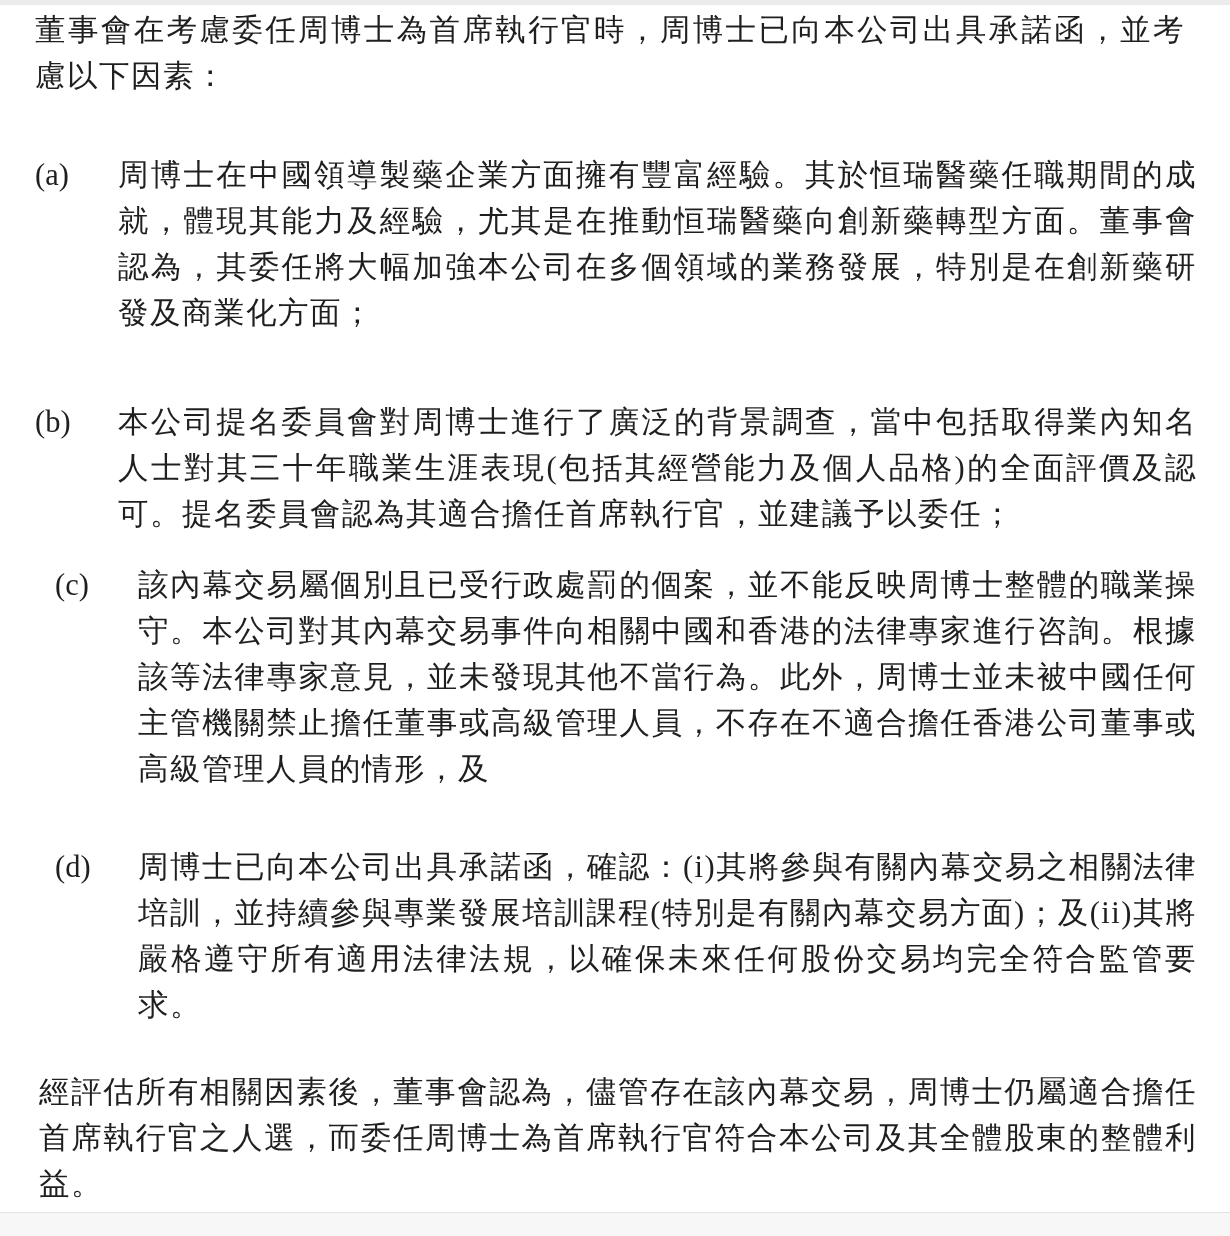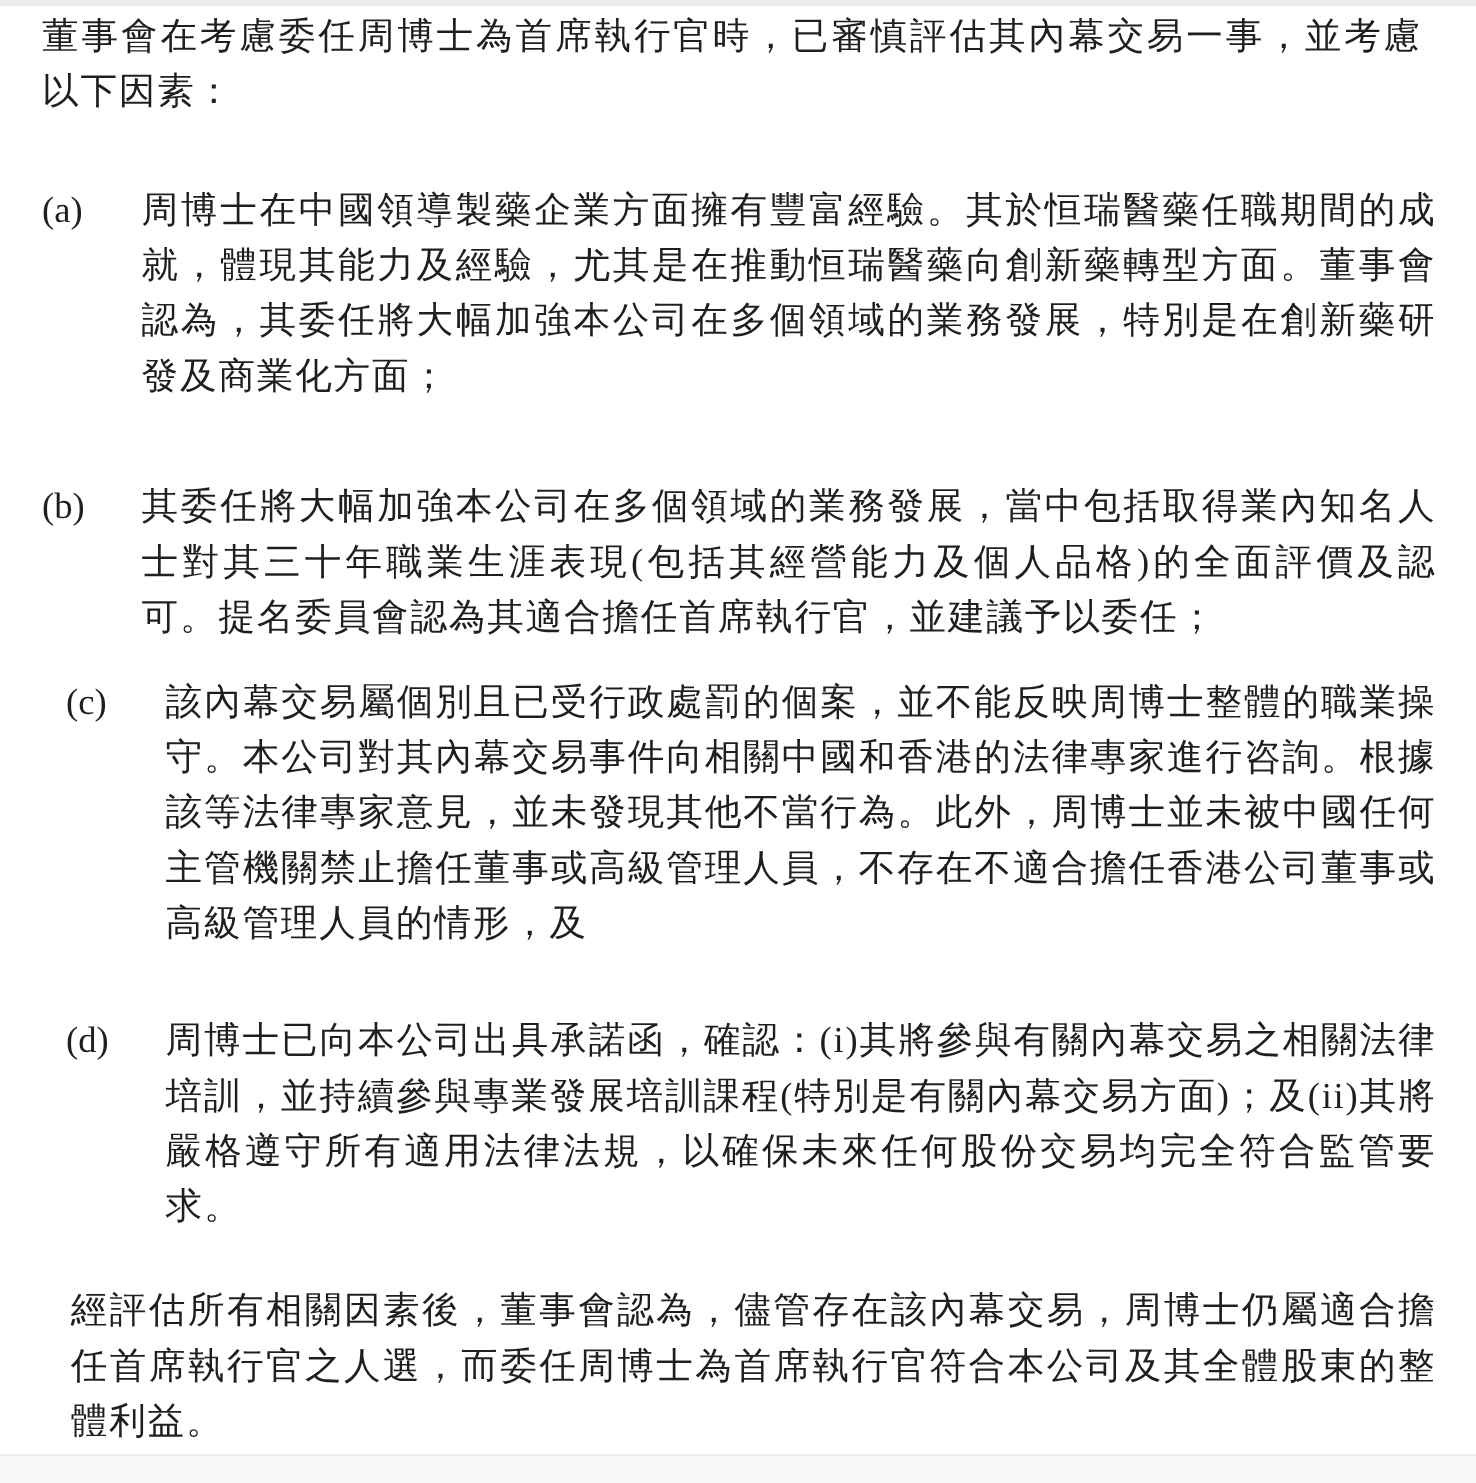--- a/index.html
+++ b/index.html
@@ -41,21 +41,21 @@
   }
   .para {
     margin: 0;
     text-align: justify;
   }
   .intro-para {
     margin-right: 12px;
     margin-bottom: 53px;
   }
   .closing-para {
-    margin-left: 24px;
+    margin-left: 4px;
   }
   .item {
     display: flex;
     align-items: flex-start;
   }
   .item .item-label {
     flex: 0 0 83px;
     letter-spacing: 0;
   }
   .item .item-text {
@@ -68,30 +68,30 @@
   .item-d { margin-bottom: 41px; }
   .indent-2 { margin-left: 20px; }
 </style>
 </head>
 <body>
 
 <div class="scan-edge-top"></div>
 
 <div class="content">
 
-  <p class="para intro-para">董事會在考慮委任周博士為首席執行官時，已審慎評估其內幕交易一事，並考慮以下因素：</p>
+  <p class="para intro-para">董事會在考慮委任周博士為首席執行官時，周博士已向本公司出具承諾函，並考慮以下因素：</p>
 
   <div class="item item-a">
     <span class="item-label">(a)</span>
     <span class="item-text">周博士在中國領導製藥企業方面擁有豐富經驗。其於恒瑞醫藥任職期間的成就，體現其能力及經驗，尤其是在推動恒瑞醫藥向創新藥轉型方面。董事會認為，其委任將大幅加強本公司在多個領域的業務發展，特別是在創新藥研發及商業化方面；</span>
   </div>
 
   <div class="item item-b">
     <span class="item-label">(b)</span>
-    <span class="item-text">其委任將大幅加強本公司在多個領域的業務發展，當中包括取得業內知名人士對其三十年職業生涯表現(包括其經營能力及個人品格)的全面評價及認可。提名委員會認為其適合擔任首席執行官，並建議予以委任；</span>
+    <span class="item-text">本公司提名委員會對周博士進行了廣泛的背景調查，當中包括取得業內知名人士對其三十年職業生涯表現(包括其經營能力及個人品格)的全面評價及認可。提名委員會認為其適合擔任首席執行官，並建議予以委任；</span>
   </div>
 
   <div class="item item-c indent-2">
     <span class="item-label">(c)</span>
     <span class="item-text">該內幕交易屬個別且已受行政處罰的個案，並不能反映周博士整體的職業操守。本公司對其內幕交易事件向相關中國和香港的法律專家進行咨詢。根據該等法律專家意見，並未發現其他不當行為。此外，周博士並未被中國任何主管機關禁止擔任董事或高級管理人員，不存在不適合擔任香港公司董事或高級管理人員的情形，及</span>
   </div>
 
   <div class="item item-d indent-2">
     <span class="item-label">(d)</span>
     <span class="item-text">周博士已向本公司出具承諾函，確認：(i)其將參與有關內幕交易之相關法律培訓，並持續參與專業發展培訓課程(特別是有關內幕交易方面)；及(ii)其將嚴格遵守所有適用法律法規，以確保未來任何股份交易均完全符合監管要求。</span>

